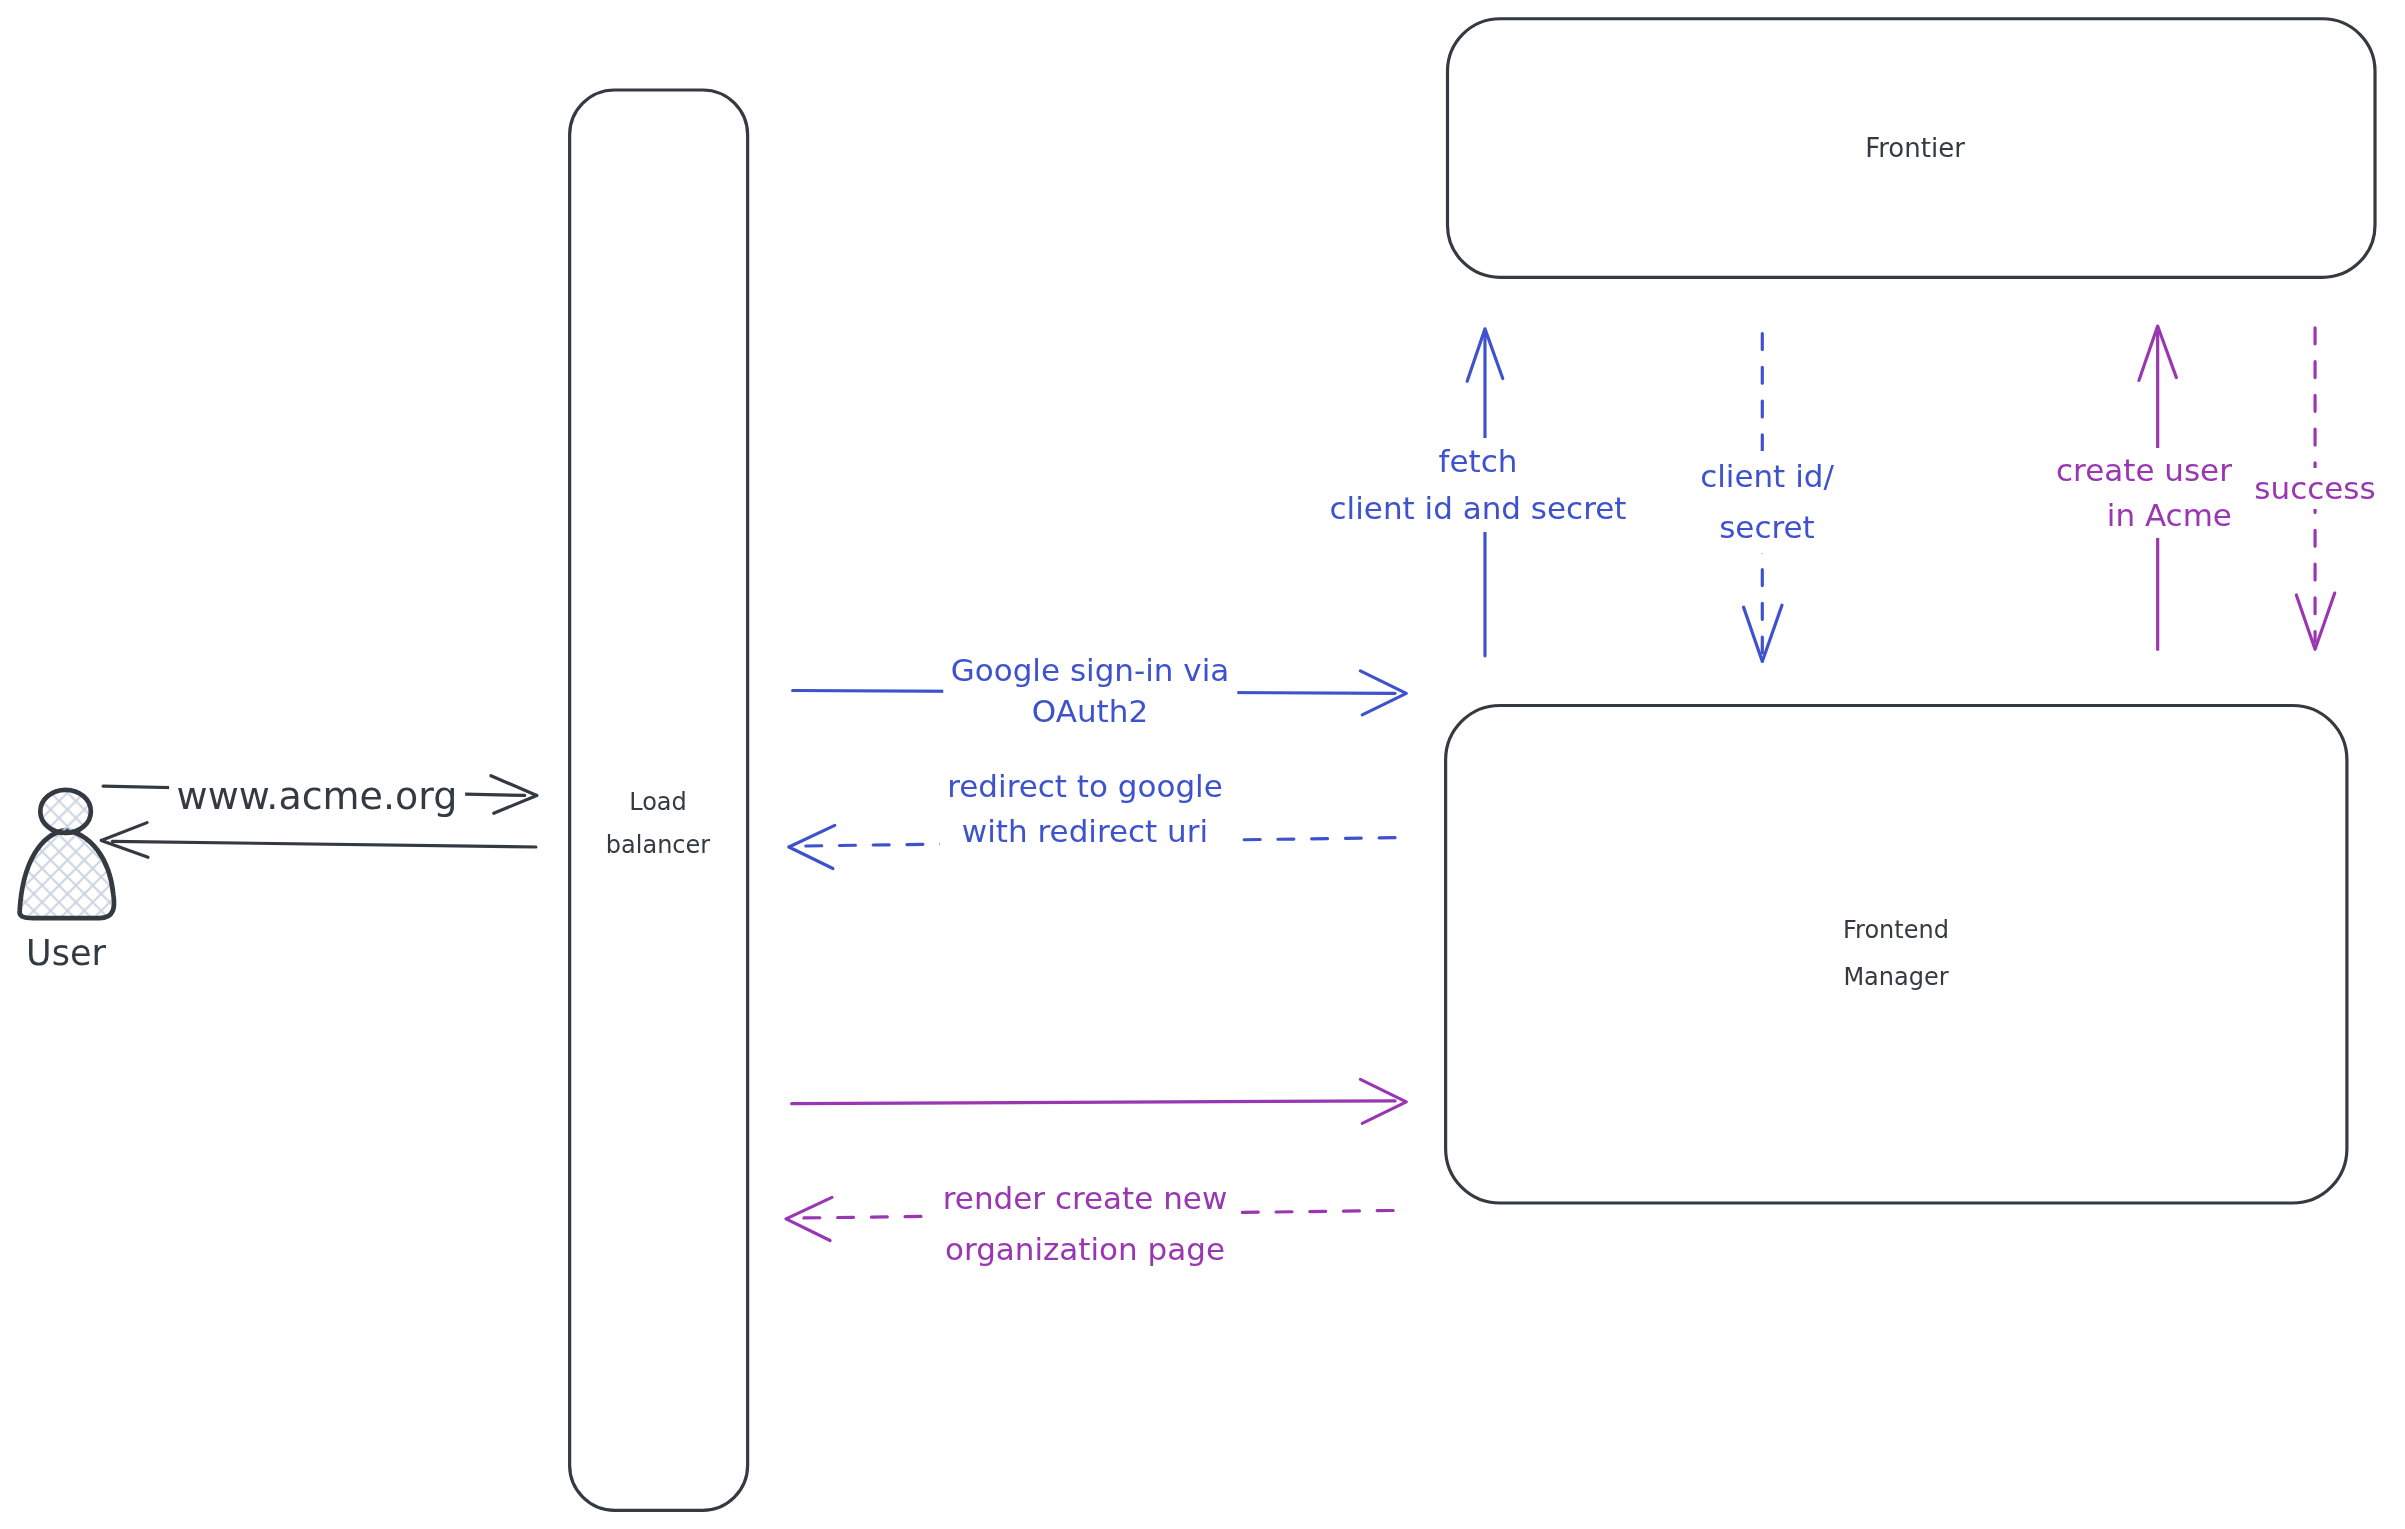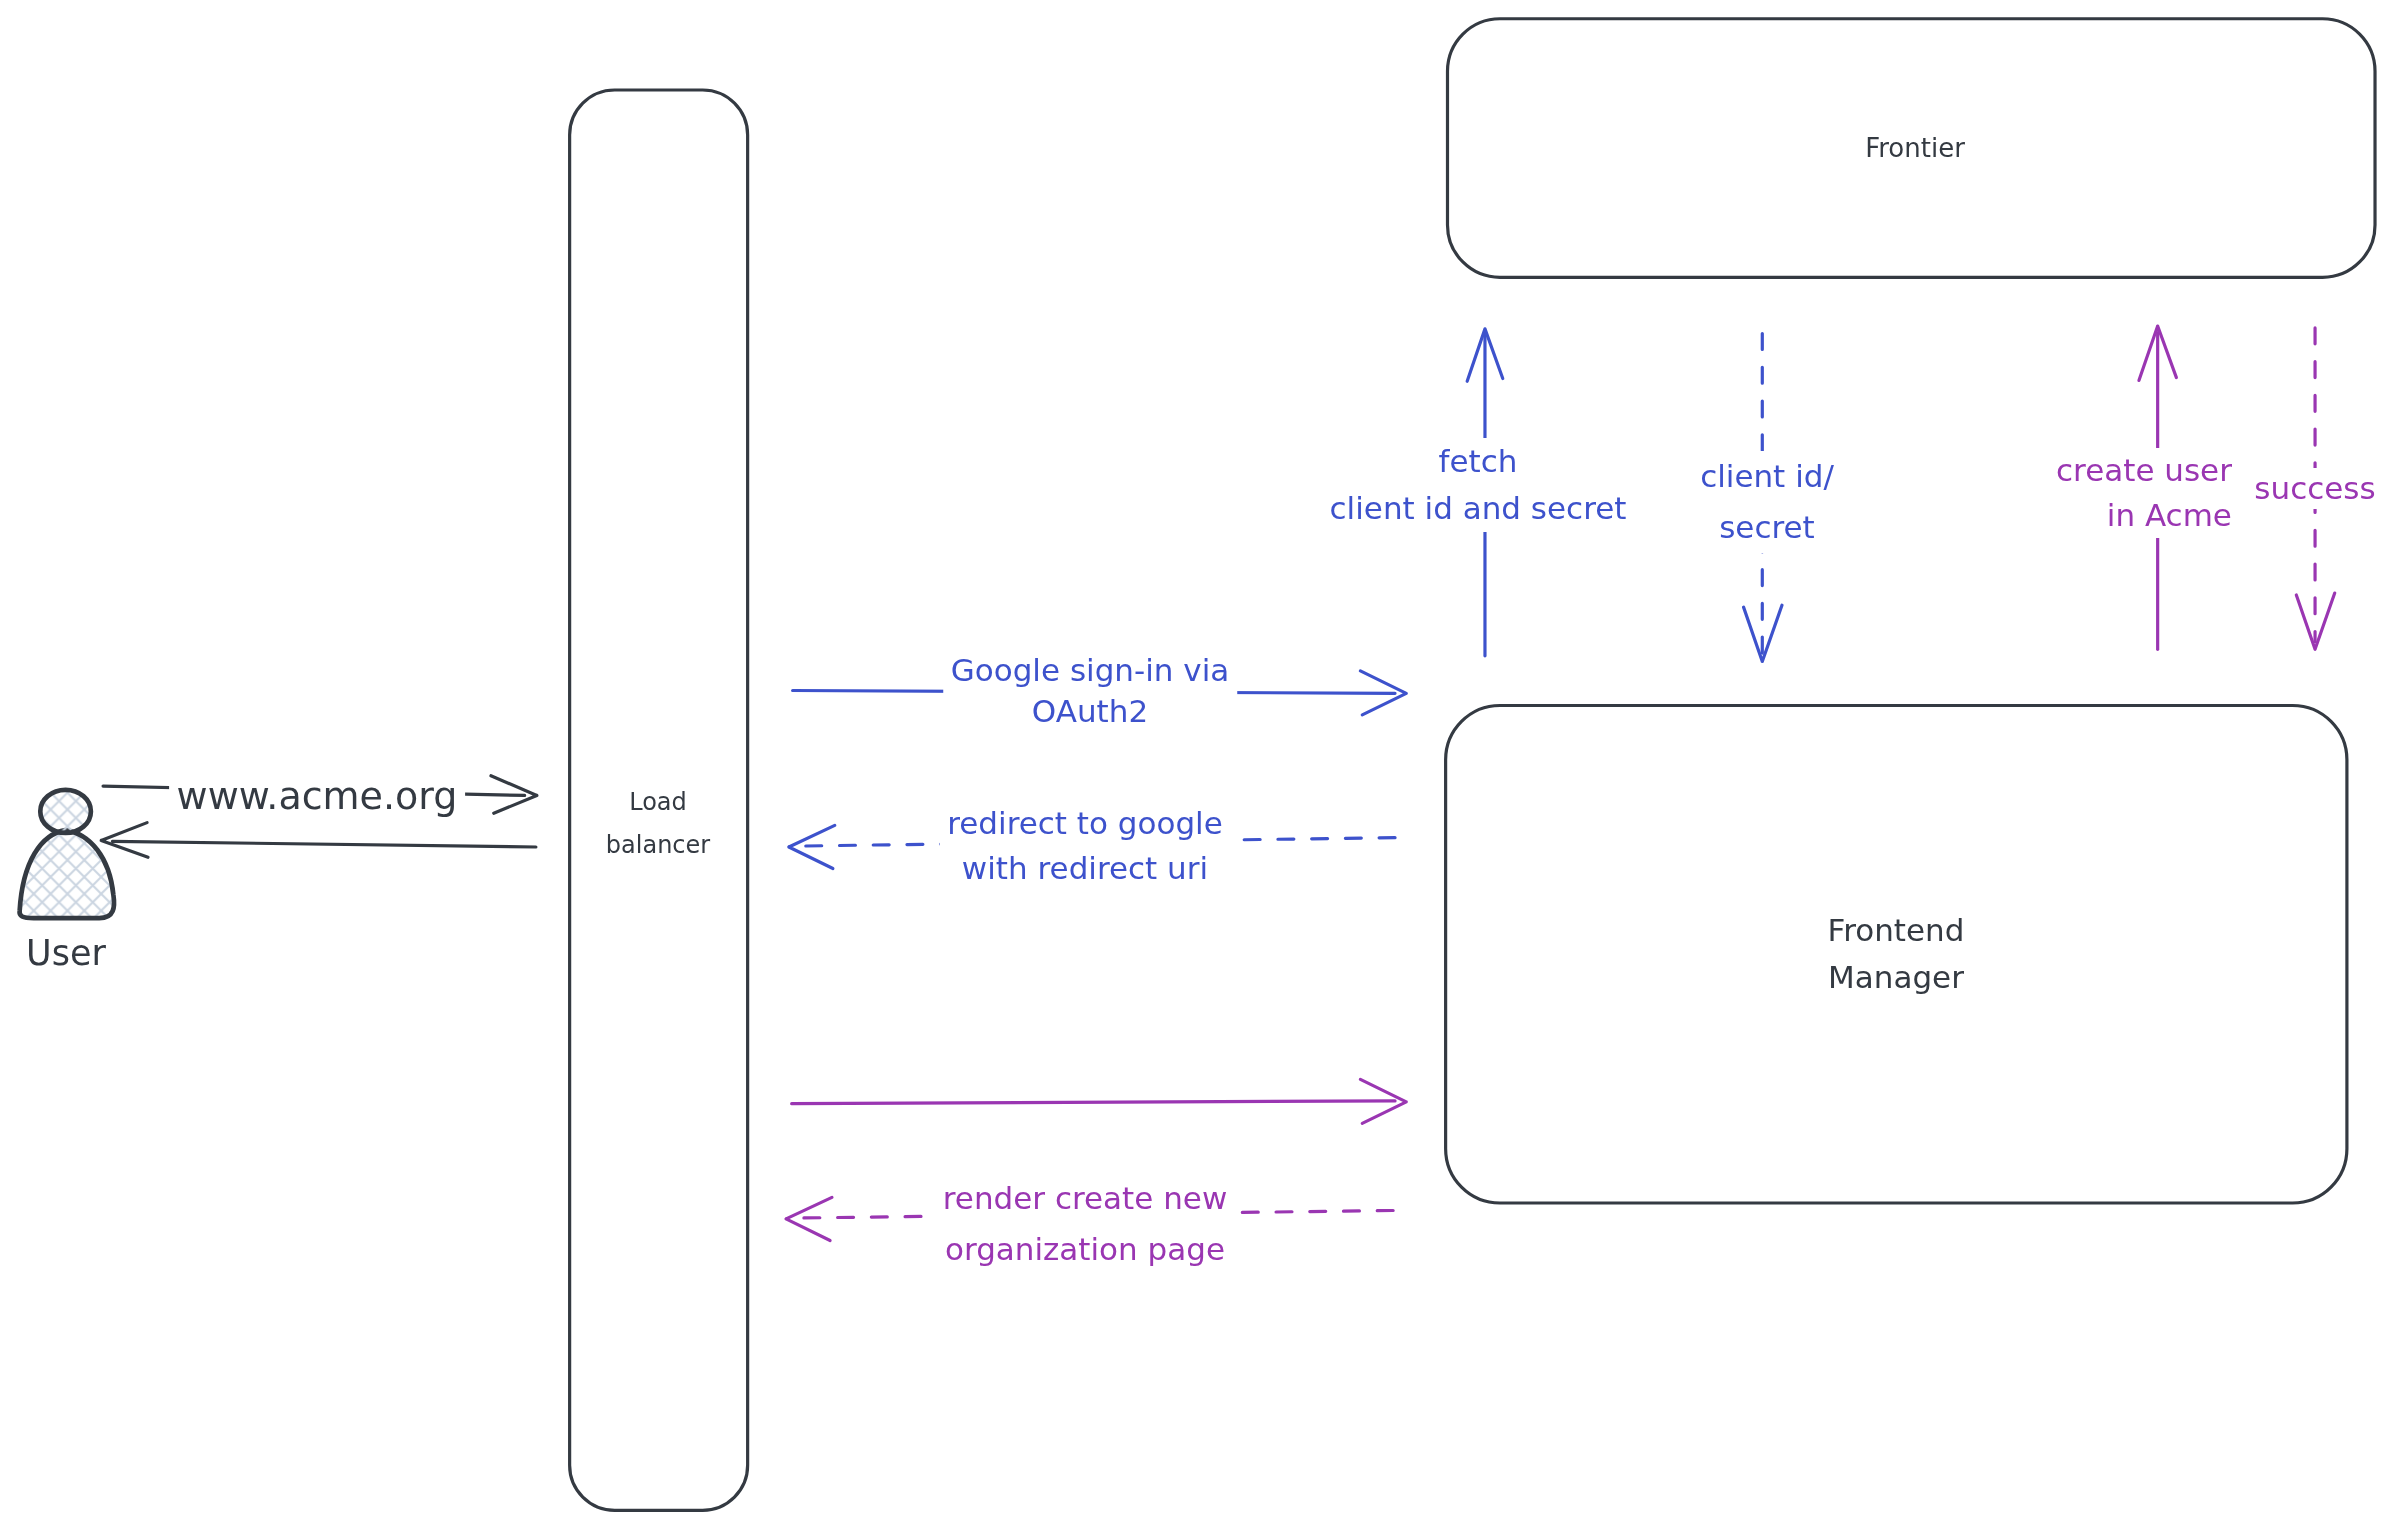--- a/index.html
+++ b/index.html
@@ -108,35 +108,35 @@
 
   <div class="label node-label c-dark" style="left:658px;top:781px;font-size:24px;line-height:43px;">
     <div>Load</div>
     <div>balancer</div>
   </div>
 
   <div class="label node-label c-dark" style="left:1915px;top:129px;font-size:26px;line-height:39px;">
     <div>Frontier</div>
   </div>
 
-  <div class="label node-label c-dark" style="left:1896px;top:907px;font-size:31px;line-height:47px;">
+  <div class="label node-label c-dark" style="left:1896px;top:907px;font-size:24px;line-height:47px;">
     <div>Frontend</div>
     <div>Manager</div>
   </div>
 
   <div class="label c-dark" style="left:317px;top:776px;font-size:38px;line-height:41px;">
     <div>www.acme.org</div>
   </div>
 
   <div class="label c-blue" style="left:1090px;top:650px;line-height:41px;">
     <div>Google sign-in via</div>
     <div>OAuth2</div>
   </div>
 
-  <div class="label c-blue" style="left:1085px;top:801px;line-height:45px;">
+  <div class="label c-blue" style="left:1085px;top:764px;line-height:45px;">
     <div>redirect to google</div>
     <div>with redirect uri</div>
   </div>
 
   <div class="label c-blue" style="left:1767px;top:451px;line-height:51px;">
     <div>client id/</div>
     <div>secret</div>
   </div>
 
   <div class="label c-blue" style="left:1478px;top:438px;line-height:47px;">

